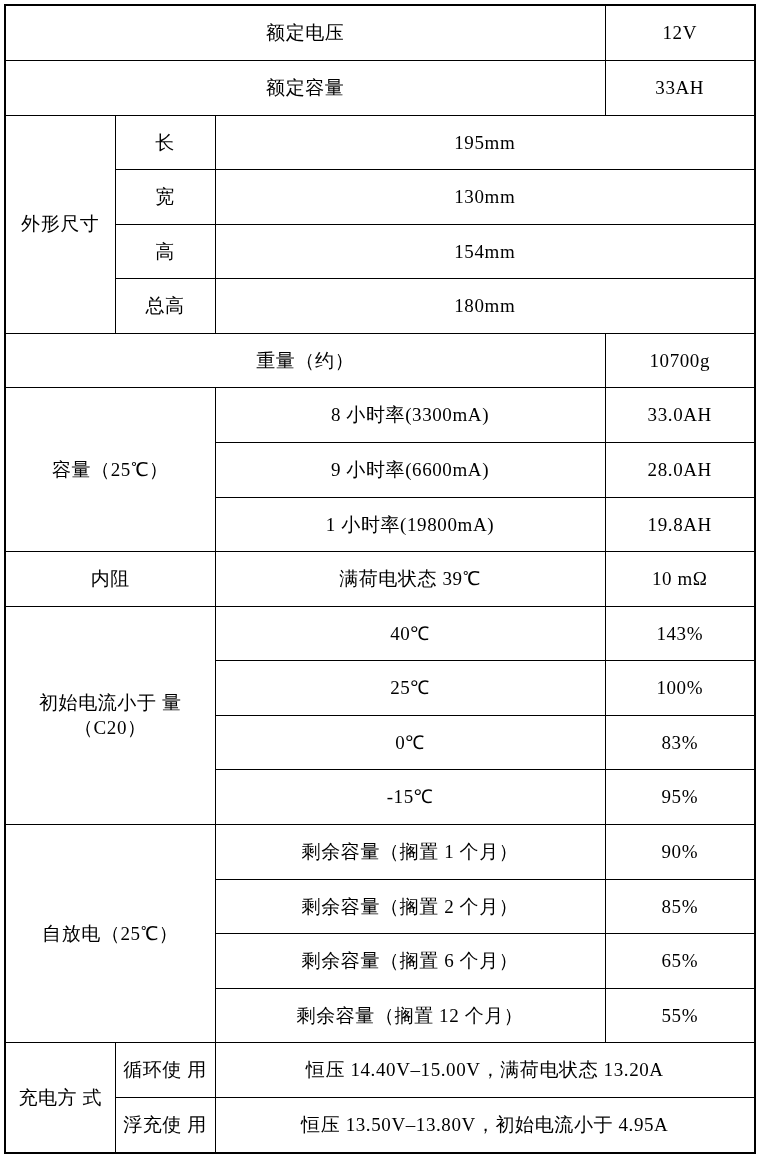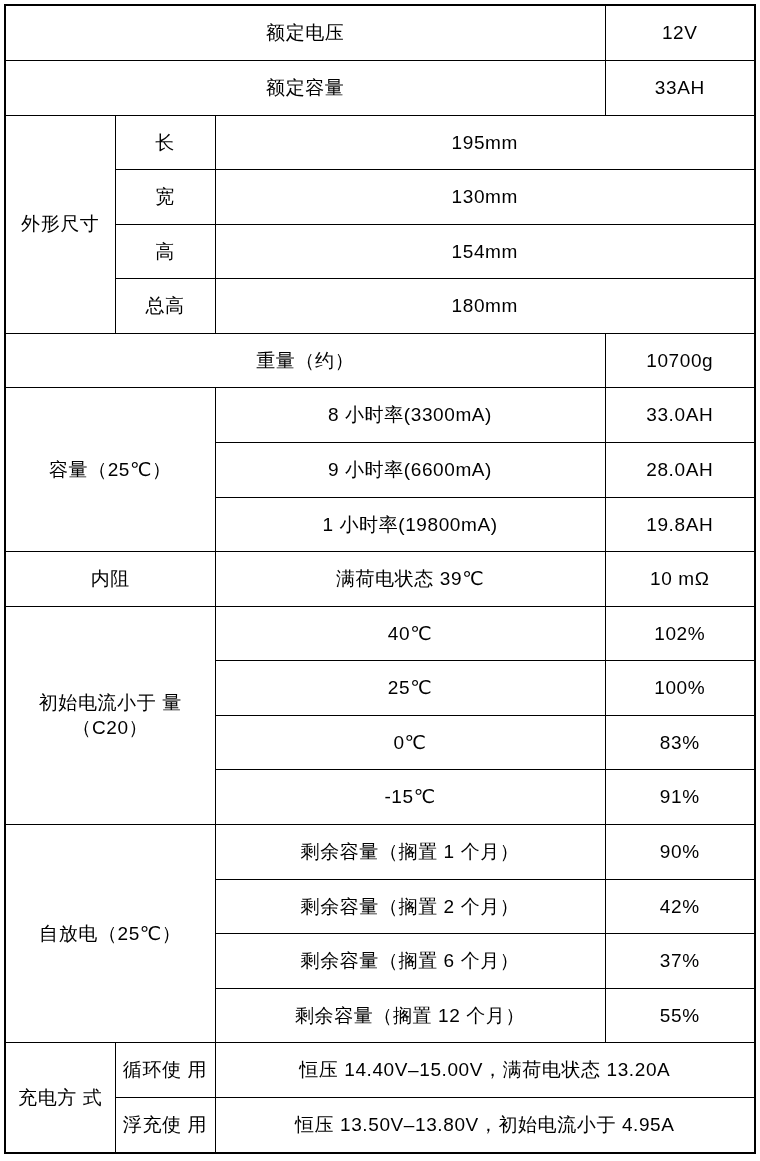--- a/index.html
+++ b/index.html
@@ -11,20 +11,21 @@
     width: 760px;
     height: 1161px;
     font-family: "Liberation Sans", "DejaVu Sans", sans-serif;
     color: #000000;
   }
   .sheet {
     width: 760px;
     height: 982px;
     box-sizing: border-box;
     padding: 4px 6px 4px 4px;
+    font-family: Liberation Serif, serif;
   }
   table.spec {
     border-collapse: collapse;
     table-layout: fixed;
     width: 750px;
     height: 1150px;
     border: 2px solid #000;
   }
   table.spec td {
     border: 1px solid #000;
@@ -109,47 +110,47 @@
 
       <tr>
         <td class="label" colspan="2">内阻</td>
         <td>满荷电状态 39℃</td>
         <td>10 mΩ</td>
       </tr>
 
       <tr>
         <td class="label" colspan="2" rowspan="4">初始电流小于 量（C20）</td>
         <td>40℃</td>
-        <td>102%</td>
+        <td>143%</td>
       </tr>
       <tr>
         <td>25℃</td>
         <td>100%</td>
       </tr>
       <tr>
         <td>0℃</td>
         <td>83%</td>
       </tr>
       <tr>
         <td>-15℃</td>
-        <td>91%</td>
+        <td>95%</td>
       </tr>
 
       <tr>
         <td class="label" colspan="2" rowspan="4">自放电（25℃）</td>
         <td>剩余容量（搁置 1 个月）</td>
         <td>90%</td>
       </tr>
       <tr>
         <td>剩余容量（搁置 2 个月）</td>
-        <td>42%</td>
+        <td>85%</td>
       </tr>
       <tr>
         <td>剩余容量（搁置 6 个月）</td>
-        <td>37%</td>
+        <td>65%</td>
       </tr>
       <tr>
         <td>剩余容量（搁置 12 个月）</td>
         <td>55%</td>
       </tr>
 
       <tr>
         <td class="label" rowspan="2">充电方 式</td>
         <td>循环使 用</td>
         <td class="small tight" colspan="2">恒压 14.40V–15.00V，满荷电状态 13.20A</td>

